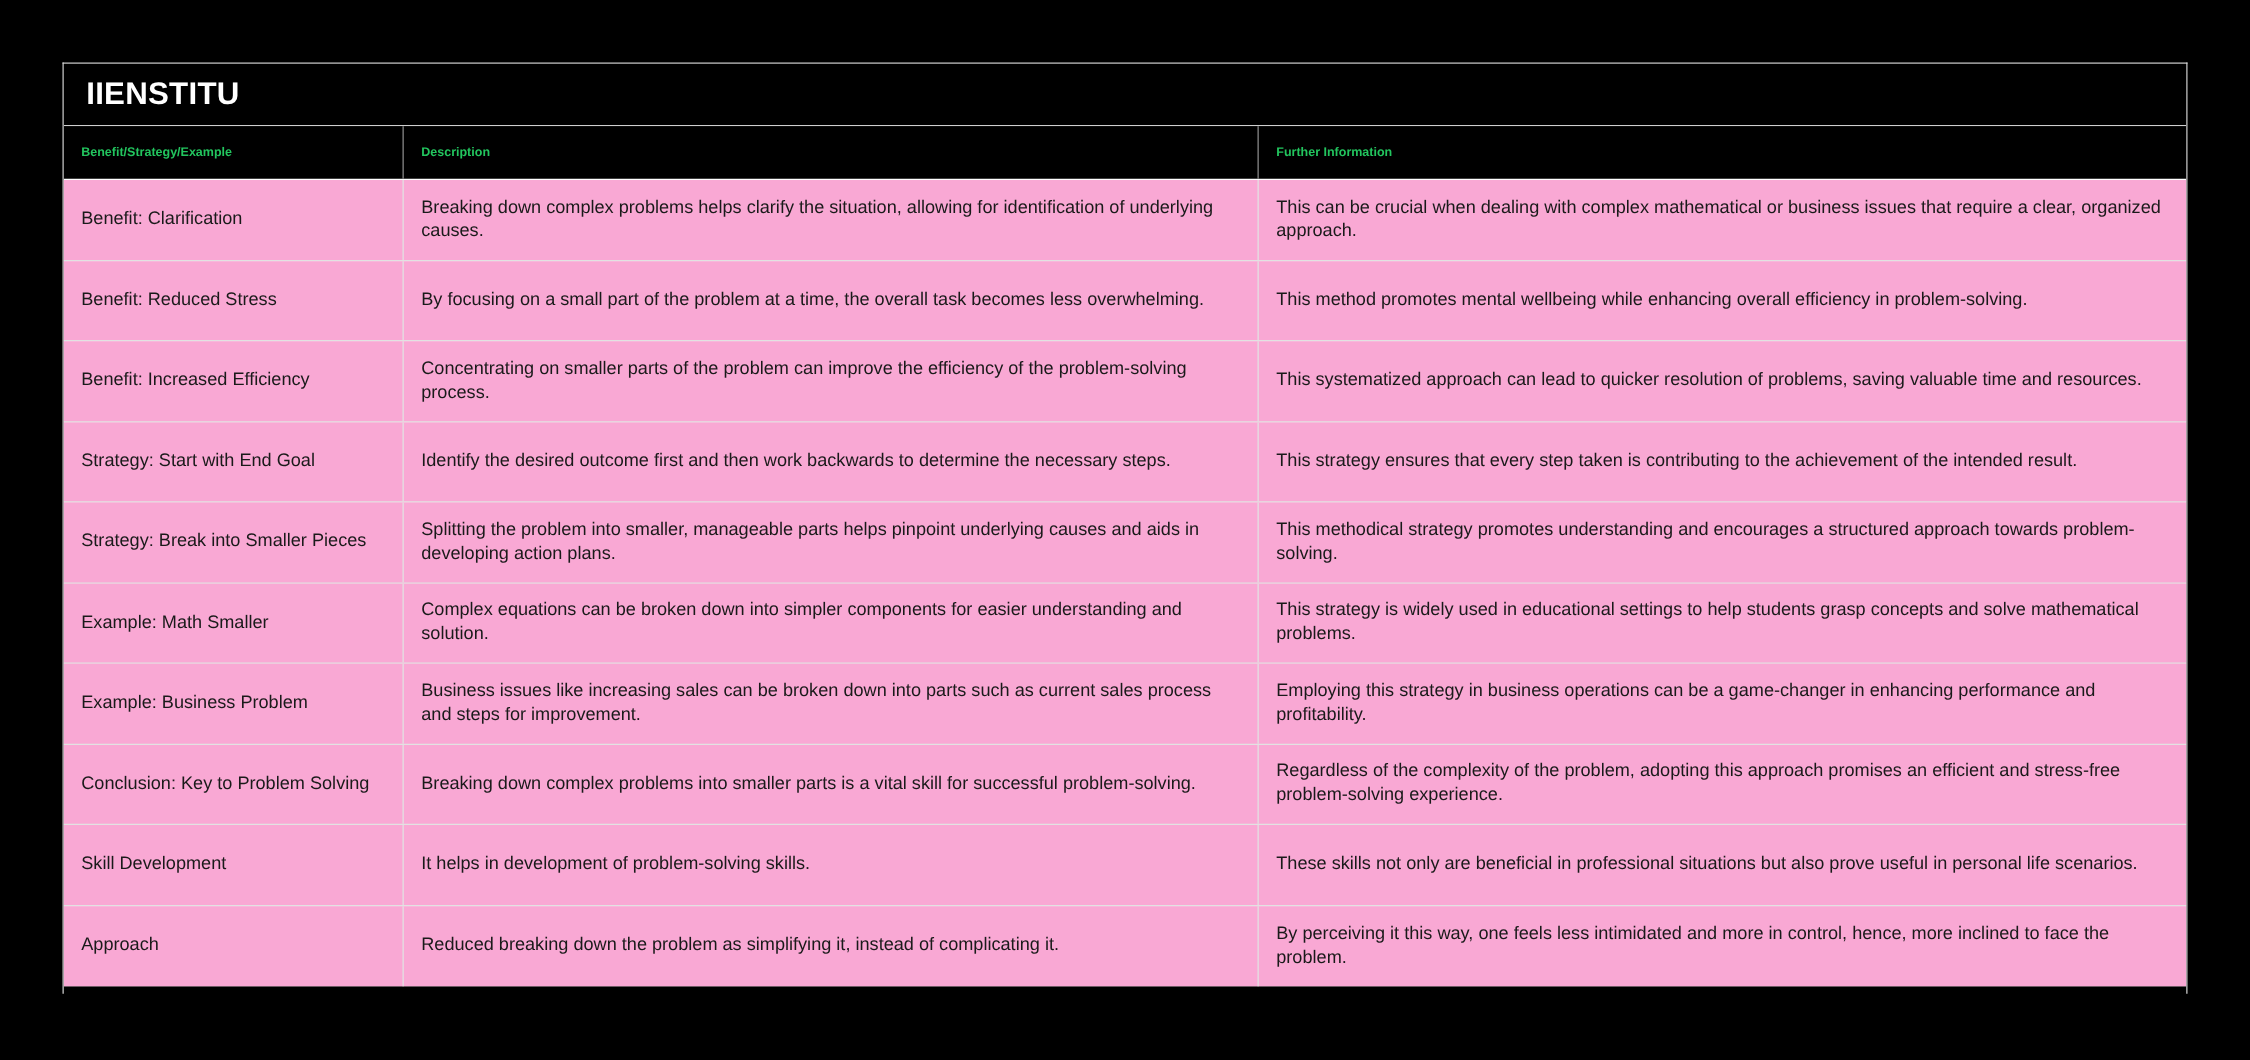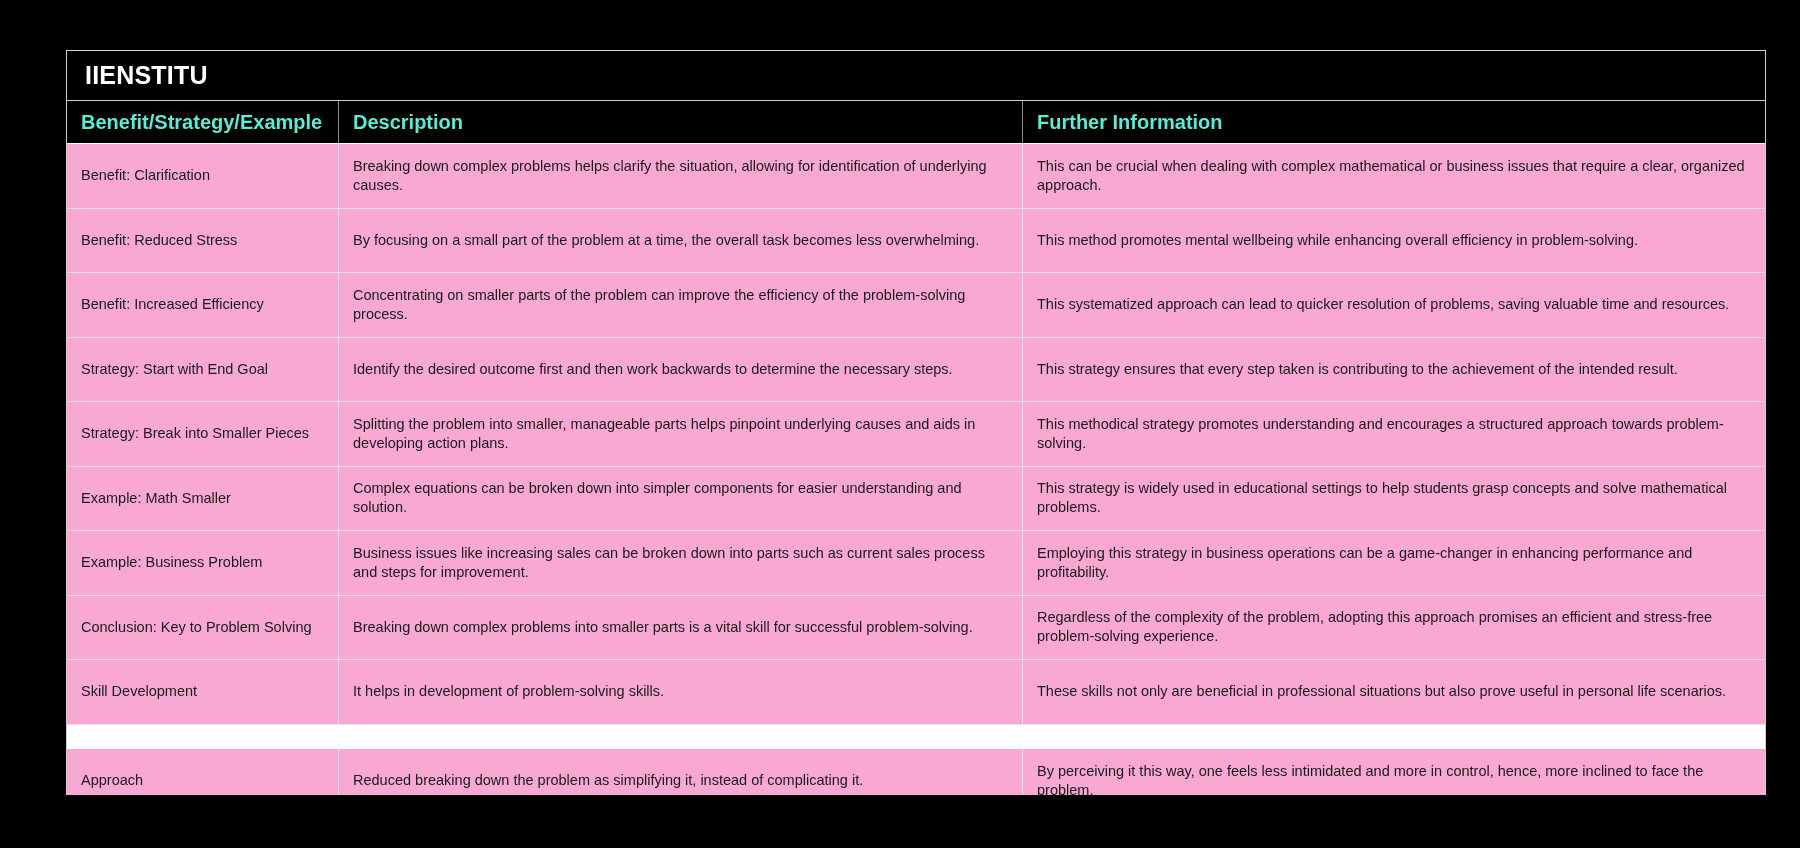--- a/index.html
+++ b/index.html
@@ -14,21 +14,21 @@
 
   #root {
     position: relative;
     width: 1800px;
     height: 848px;
     background: #000000;
   }
 
   .table-frame {
     position: absolute;
-    left: 66px;
+    left: 50px;
     top: 50px;
     width: 1700px;
     height: 745px;
     border: 1px solid #cfcfcf;
     border-bottom: none;
     background: #000000;
     overflow: hidden;
   }
 
   
@@ -51,43 +51,43 @@
   
   .head-band {
     display: flex;
     height: 43px;
     background: #000000;
     border-bottom: 1px solid #ffffff;
   }
   .head-cell {
     display: flex;
     align-items: center;
-    color: #5eead4;
-    font-size: 20px;
+    color: #22c55e;
+    font-size: 10px;
     font-weight: bold;
     padding: 0 14px;
     border-right: 1px solid #8c8c8c;
   }
   .head-cell:last-child { border-right: none; }
 
   .col-a { width: 272px; flex: 0 0 272px; }
   .col-b { width: 684px; flex: 0 0 684px; }
   .col-c { flex: 1 1 auto; }
 
   
   .body {
     background: #ffffff;
   }
   .row {
     display: flex;
     min-height: 64.5px;
     border-bottom: 1px solid #e2e2e2;
     background: #f9a8d4;
   }
-  .row:last-child { border-bottom: none; margin-top: 24px; }
+  .row:last-child { border-bottom: none; }
 
   .cell {
     display: flex;
     align-items: center;
     padding: 8px 14px;
     color: #1a1a1a;
     font-size: 14.5px;
     line-height: 1.32;
     border-right: 1px solid #e2e2e2;
   }

